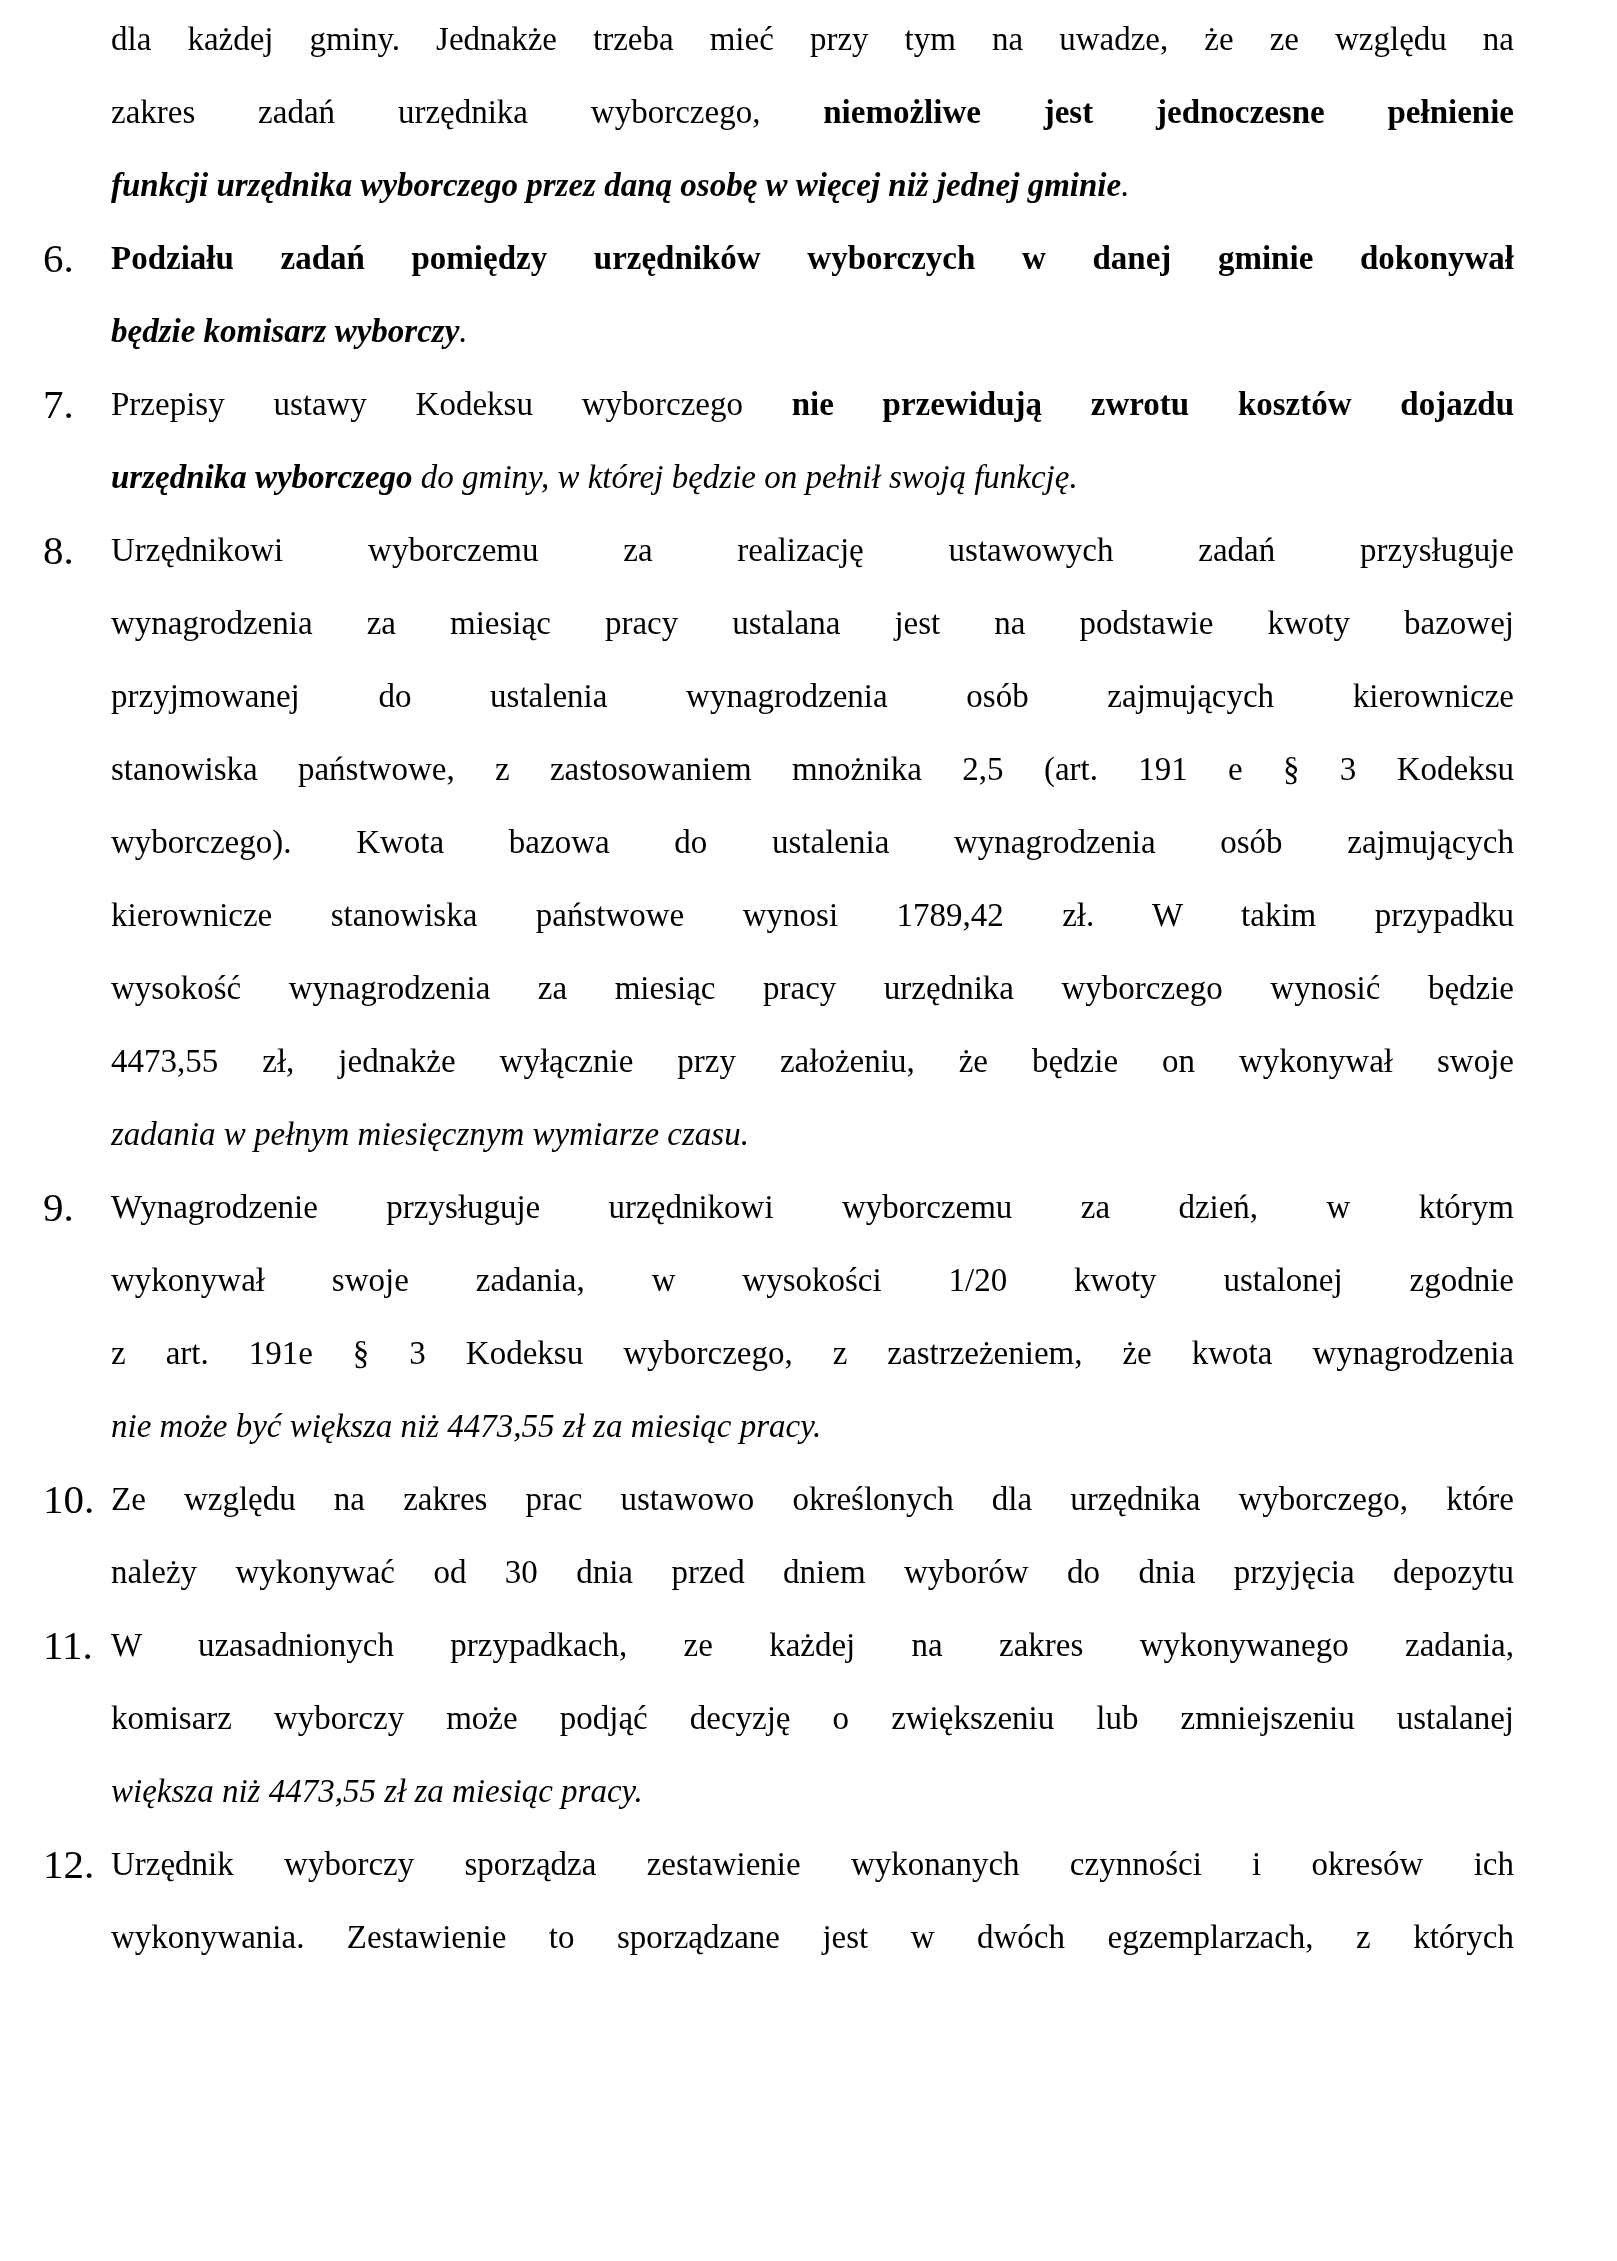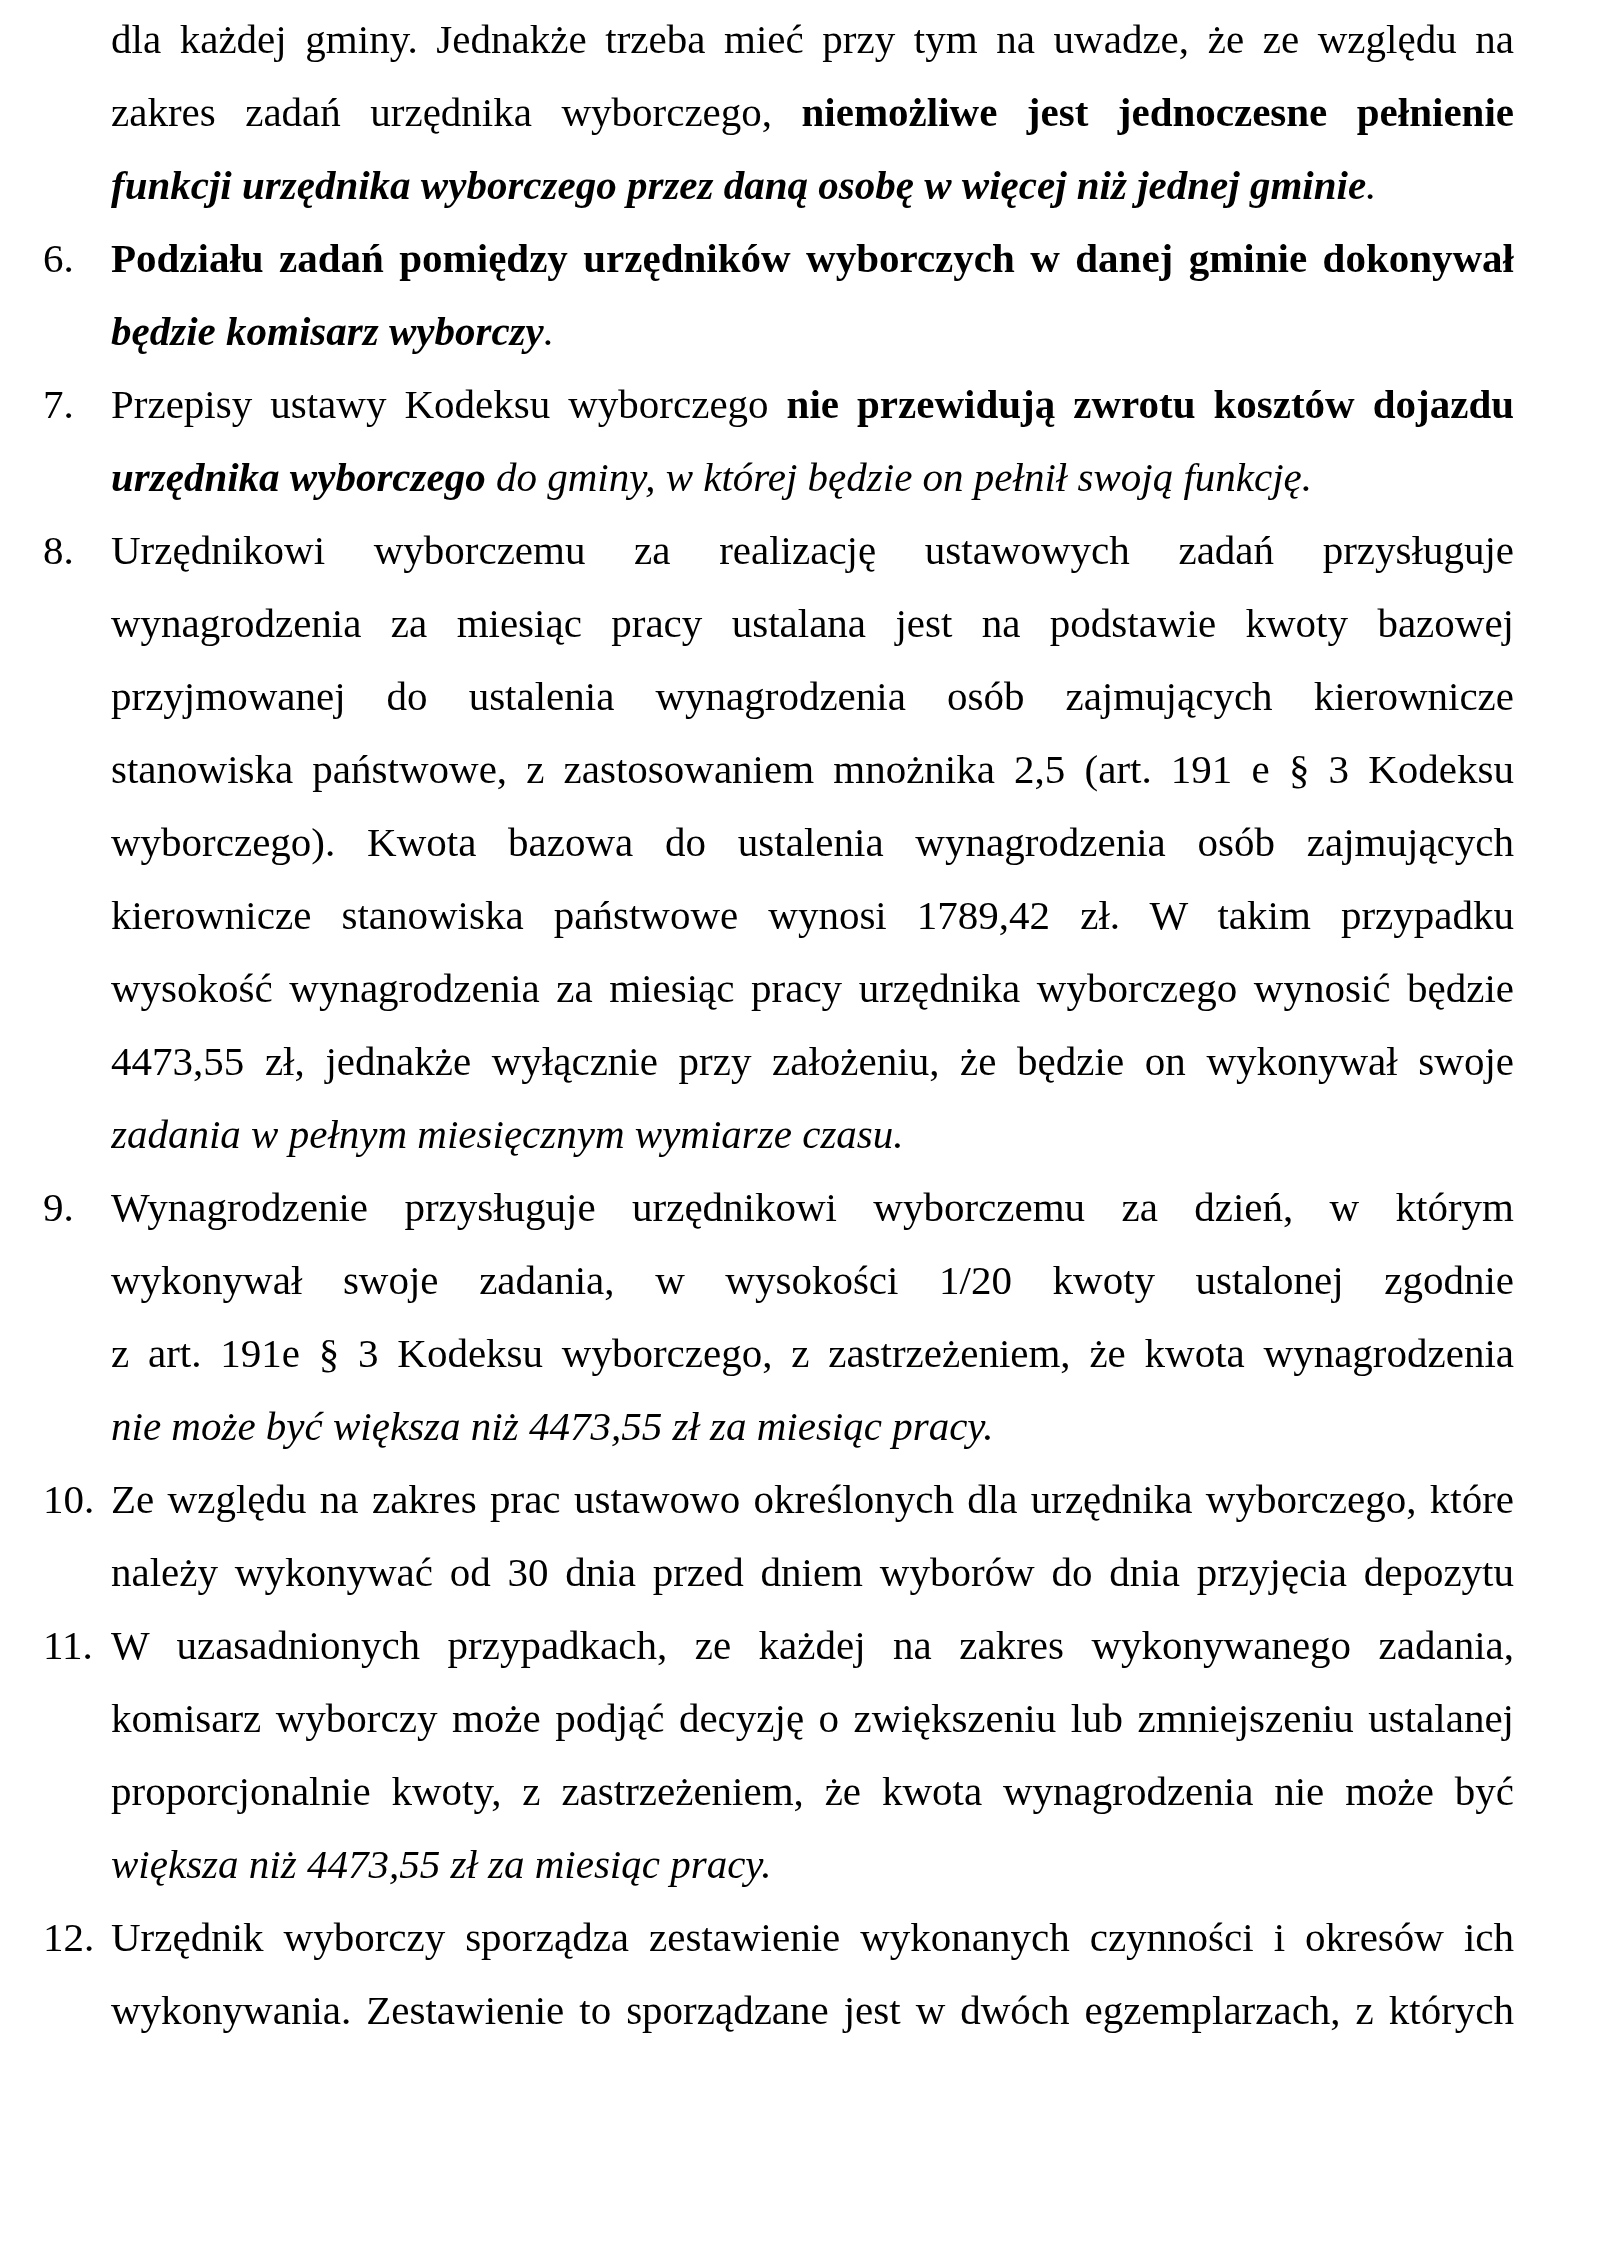--- a/index.html
+++ b/index.html
@@ -11,21 +11,21 @@
   #doc {
     position: absolute; left: 0; top: 3.1px; width: 1618px;
   }
   .item { position: relative; }
   .num {
     position: absolute; left: 43px; top: 0;
     font-size: 41px; line-height: 73px; white-space: pre;
   }
   .line {
     margin-left: 111px; width: 1403px;
-    font-size: 41px; line-height: 73px; height: 73px;
+    font-size: 33px; line-height: 73px; height: 73px;
     text-align: justify; text-align-last: justify;
     white-space: normal; overflow: hidden;
   }
   .line.last { text-align-last: left; font-style: italic; }
   .b { font-weight: bold; }
 </style>
 </head>
 <body>
 
 <div id="doc">
@@ -65,21 +65,20 @@
     </div>
     <div class="item">
       <span class="num">10.</span>
       <div class="line"><span>Ze względu na zakres prac ustawowo określonych dla urzędnika wyborczego, które</span></div>
       <div class="line"><span>należy wykonywać od 30 dnia przed dniem wyborów do dnia przyjęcia depozytu</span></div>
     </div>
     <div class="item">
       <span class="num">11.</span>
       <div class="line"><span>W uzasadnionych przypadkach, ze każdej na zakres wykonywanego zadania,</span></div>
       <div class="line"><span>komisarz wyborczy może podjąć decyzję o zwiększeniu lub zmniejszeniu ustalanej</span></div>
-      <div class="line"><span>proporcjonalnie kwoty, z zastrzeżeniem, że kwota wynagrodzenia nie może być</span></div>
       <div class="line last"><span>większa niż 4473,55 zł za miesiąc pracy.</span></div>
     </div>
     <div class="item">
       <span class="num">12.</span>
       <div class="line"><span>Urzędnik wyborczy sporządza zestawienie wykonanych czynności i okresów ich</span></div>
       <div class="line"><span>wykonywania. Zestawienie to sporządzane jest w dwóch egzemplarzach, z których</span></div>
     </div>
   </div>
 
 

